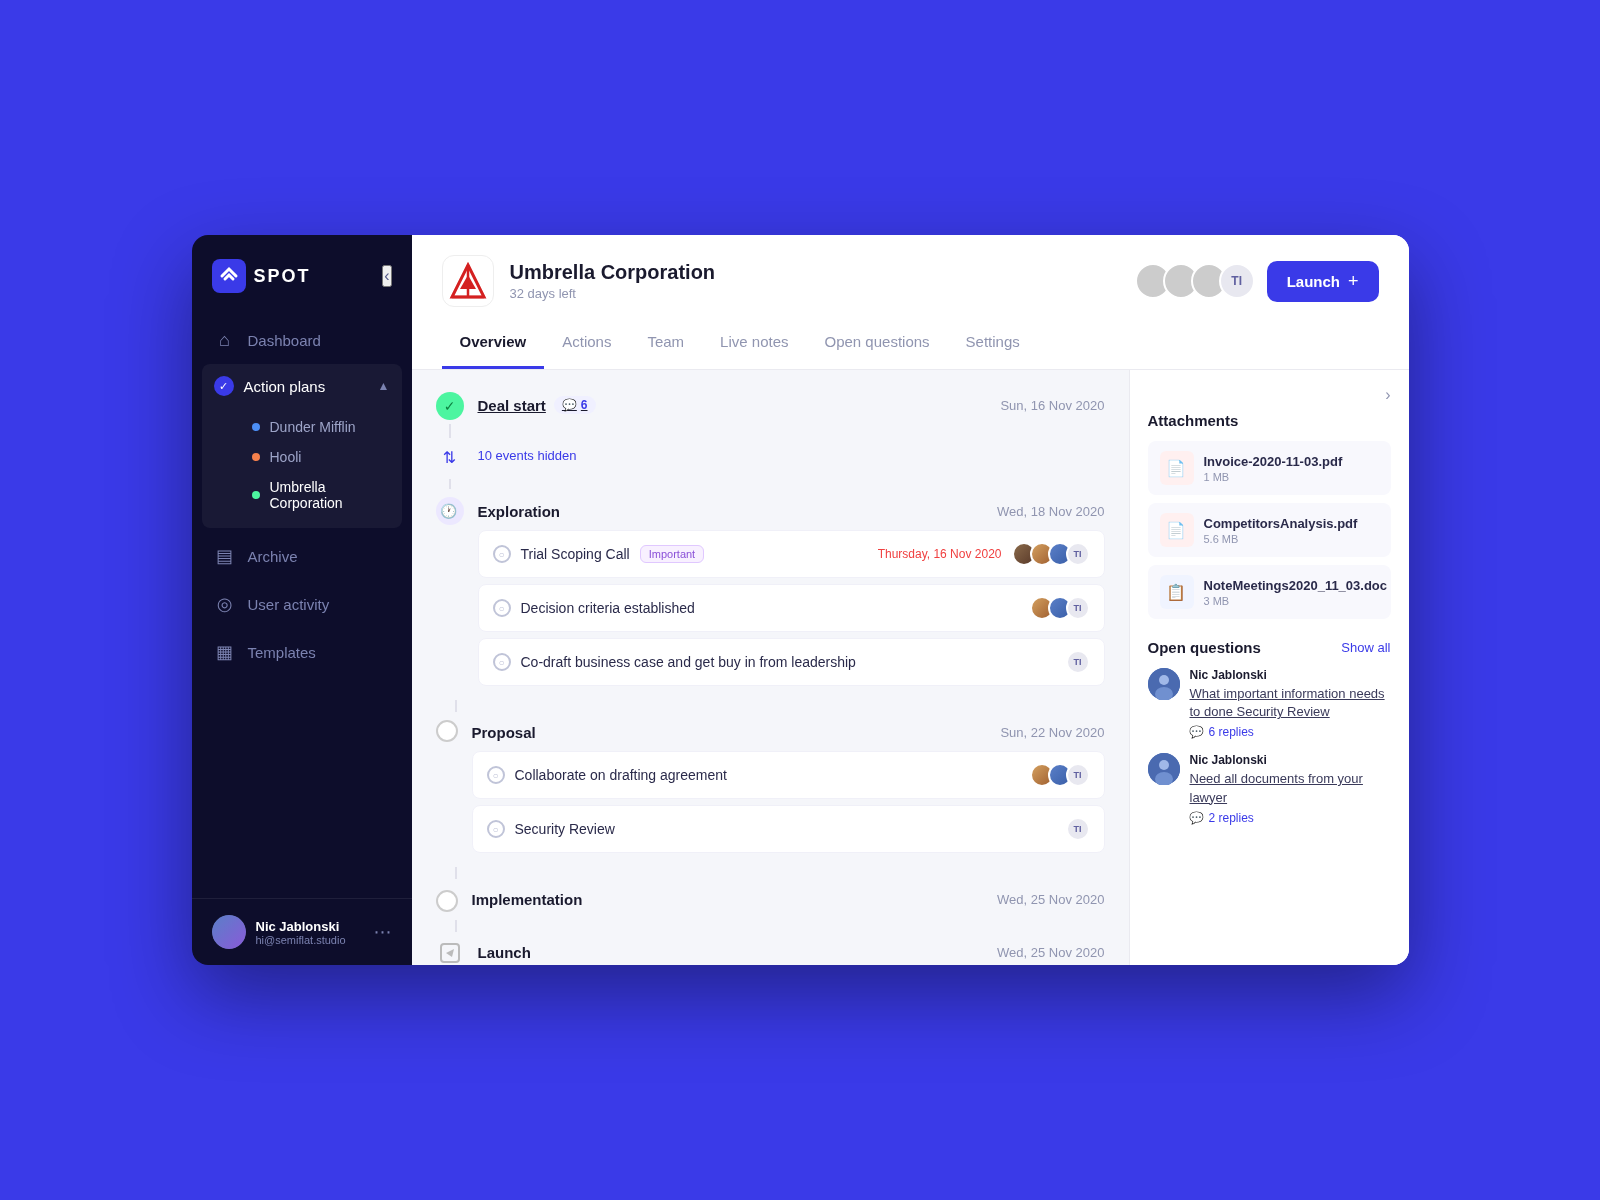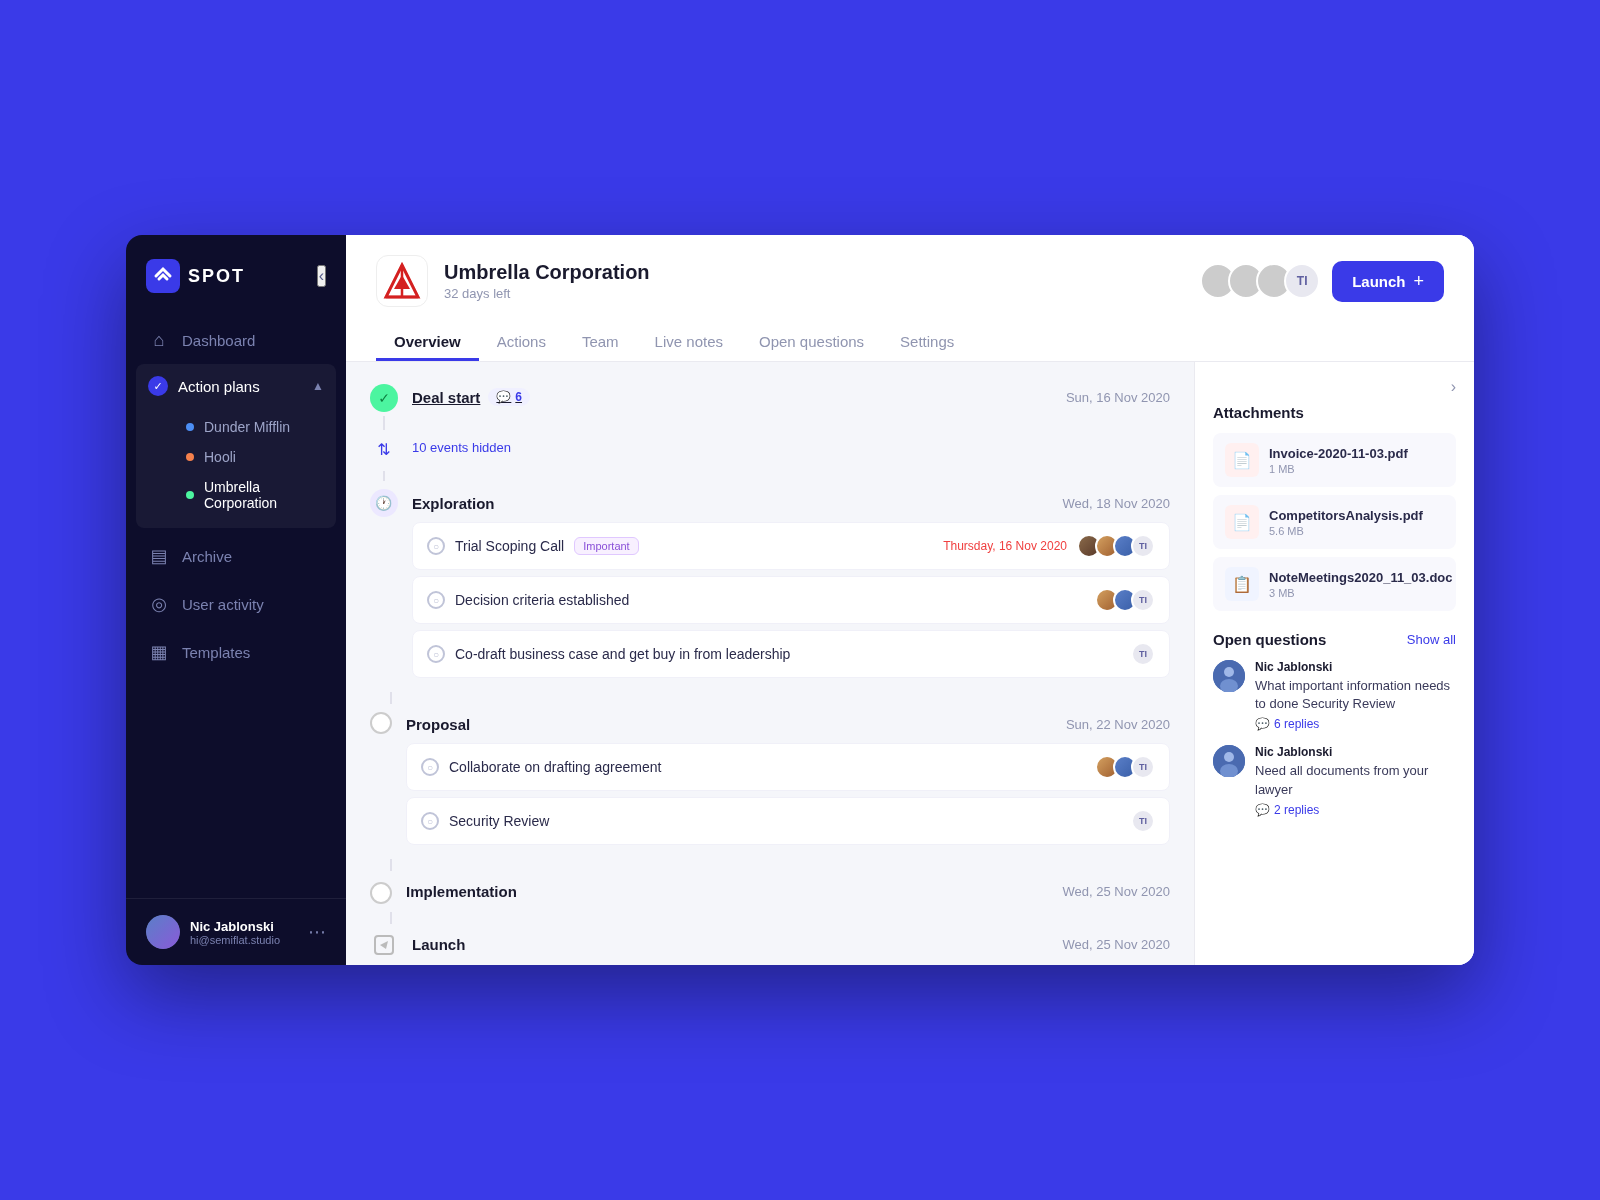--- a/index.html
+++ b/index.html
@@ -5,21 +5,21 @@
     * { box-sizing: border-box; margin: 0; padding: 0; }
     body {
       background: #3a3ae8;
       font-family: -apple-system, BlinkMacSystemFont, 'Segoe UI', sans-serif;
       min-height: 100vh;
       display: flex;
       align-items: center;
       justify-content: center;
     }
     .app-wrapper {
-      width: 1348px;
+      width: 1217px;
       height: 730px;
       display: flex;
       border-radius: 16px;
       overflow: hidden;
       box-shadow: 0 30px 80px rgba(0,0,0,0.4);
     }
 
     
     .sidebar {
       width: 220px;
@@ -224,21 +224,21 @@
       gap: 8px;
     }
     .insert-btn .plus { font-size: 18px; font-weight: 300; }
 
     
     .tabs {
       display: flex;
       gap: 0;
     }
     .tab {
-      padding: 10px 18px 8px 18px;
+      padding: 10px 18px 16px 18px;
       font-size: 15px;
       color: #9095b0;
       cursor: pointer;
       border-bottom: 3px solid transparent;
       transition: color 0.15s;
     }
     .tab.active {
       color: #1a1a2e;
       font-weight: 600;
       border-bottom: 3px solid #3a3ae8;
@@ -476,21 +476,21 @@
       width: 32px; height: 32px;
       border-radius: 50%;
       flex-shrink: 0;
       display: flex; align-items: center; justify-content: center;
       font-size: 11px; font-weight: 700; color: white;
     }
     .qa-nic { background: linear-gradient(135deg, #5a7fc8, #3a5fa8); }
     .qa-cr { background: #5a8a6a; }
     .q-content { flex: 1; }
     .q-author { font-size: 12px; font-weight: 700; color: #1a1a2e; margin-bottom: 3px; }
-    .q-text { font-size: 13px; color: #3a3a5a; line-height: 1.4; margin-bottom: 4px; }
+    .q-text { font-size: 13px; color: #3a3a5a; line-height: 1.4; margin-bottom: 4px; text-decoration: underline; }
     .q-replies {
       font-size: 12px;
       color: #3a3ae8;
       display: flex;
       align-items: center;
       gap: 4px;
       cursor: pointer;
     }
     .q-replies.grey { color: #9095b0; }
   </style>

